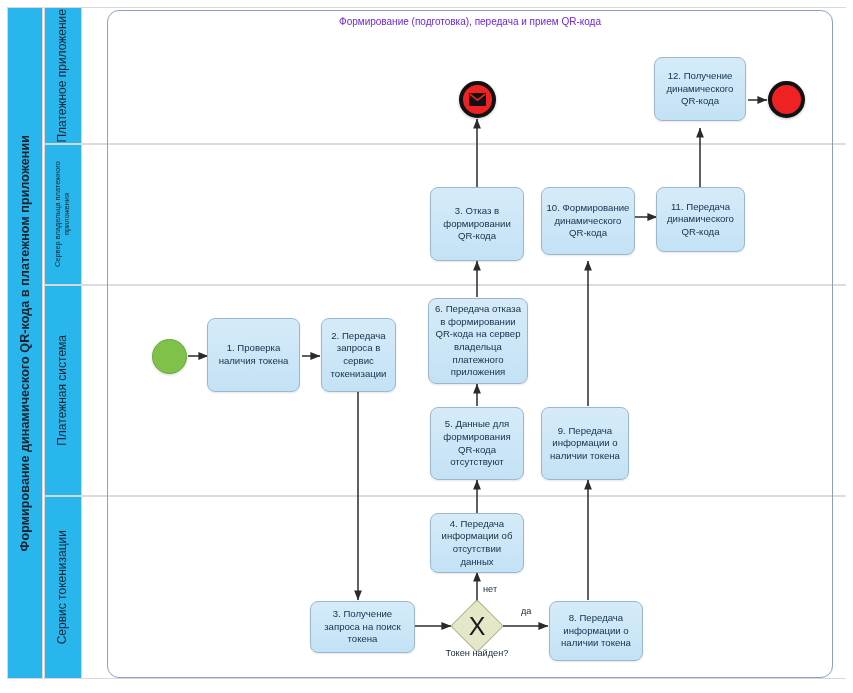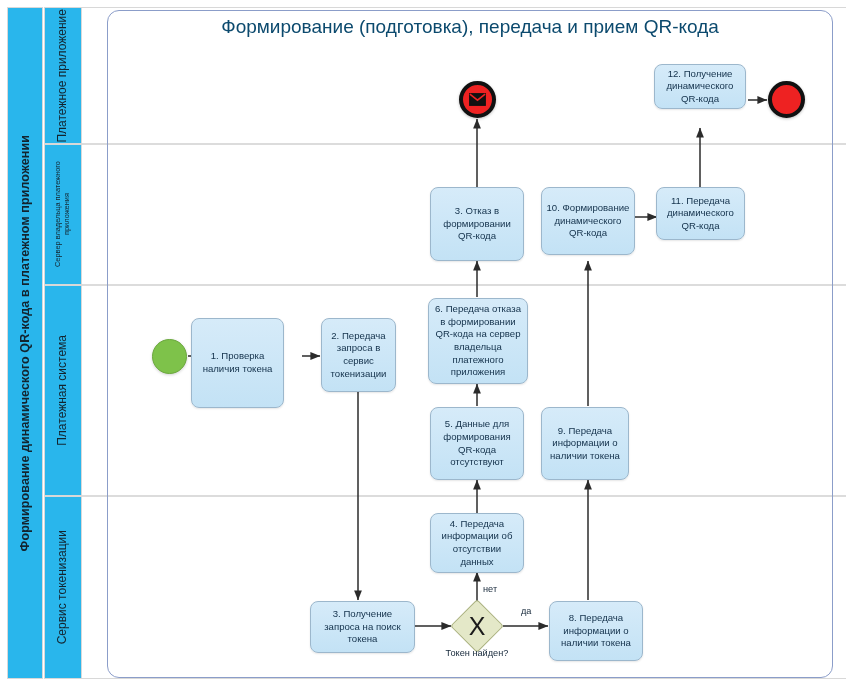--- a/index.html
+++ b/index.html
@@ -33,21 +33,21 @@
   }
 
   .pool-frame{
     position:absolute;left:107px;top:10px;width:726px;height:668px;
     border:1.6px solid #8b9dc9;border-radius:12px;box-sizing:border-box;
     pointer-events:none;
   }
 
   .diagram-title{
     position:absolute;left:160px;top:16px;width:620px;text-align:center;
-    font-size:19px;color:#0c4a6e;
+    font-size:10px;color:#6d28d9;
   }
 
   
   .task{
     position:absolute;box-sizing:border-box;
     background:linear-gradient(180deg,#d6ebf9 0%, #c3e2f5 100%);
     border:1px solid #9cb7cc;border-radius:8px;
     display:flex;align-items:center;justify-content:center;text-align:center;
     font-size:9.6px;line-height:1.32;color:#12304a;padding:3px 4px;
     box-shadow:0 1px 2px rgba(0,0,0,.10);
@@ -166,26 +166,26 @@
   <div class="ev ev-end" style="left:768px;top:81px;width:37px;height:37px;"></div>
 
   <div class="ev ev-start" style="left:152px;top:339px;width:35px;height:35px;"></div>
 
   <div class="gateway" style="left:458px;top:607px;width:38px;height:38px;"></div>
   <div class="gateway-x" style="left:458px;top:605px;width:38px;height:42px;">X</div>
   <div class="lbl" style="left:417px;top:648px;width:120px;">Токен найден?</div>
   <div class="flow-lbl" style="left:483px;top:584px;">нет</div>
   <div class="flow-lbl" style="left:521px;top:606px;">да</div>
 
-  <div class="task" style="left:191px;top:318px;width:93px;height:90px;">1. Проверка наличия токена</div>
+  <div class="task" style="left:207px;top:318px;width:93px;height:74px;">1. Проверка наличия токена</div>
   <div class="task" style="left:321px;top:318px;width:75px;height:74px;">2. Передача запроса в сервис токенизации</div>
   <div class="task" style="left:310px;top:601px;width:105px;height:52px;">3. Получение запроса на поиск токена</div>
   <div class="task" style="left:430px;top:513px;width:94px;height:60px;">4. Передача информации об отсутствии данных</div>
   <div class="task" style="left:430px;top:407px;width:94px;height:73px;">5. Данные для формирования QR-кода отсутствуют</div>
   <div class="task" style="left:428px;top:298px;width:100px;height:86px;">6. Передача отказа в формировании QR-кода на сервер владельца платежного приложения</div>
   <div class="task" style="left:430px;top:187px;width:94px;height:74px;">3. Отказ в формировании QR-кода</div>
   <div class="task" style="left:549px;top:601px;width:94px;height:60px;">8. Передача информации о наличии токена</div>
   <div class="task" style="left:541px;top:407px;width:88px;height:73px;">9. Передача информации о наличии токена</div>
   <div class="task" style="left:541px;top:187px;width:94px;height:68px;">10. Формирование динамического QR-кода</div>
-  <div class="task" style="left:656px;top:187px;width:89px;height:53px;">11. Передача динамического QR-кода</div>
-  <div class="task" style="left:654px;top:64px;width:92px;height:45px;">12. Получение динамического QR-кода</div>
+  <div class="task" style="left:656px;top:187px;width:89px;height:65px;">11. Передача динамического QR-кода</div>
+  <div class="task" style="left:654px;top:57px;width:92px;height:64px;">12. Получение динамического QR-кода</div>
 
 </div>
 
 </body></html>

